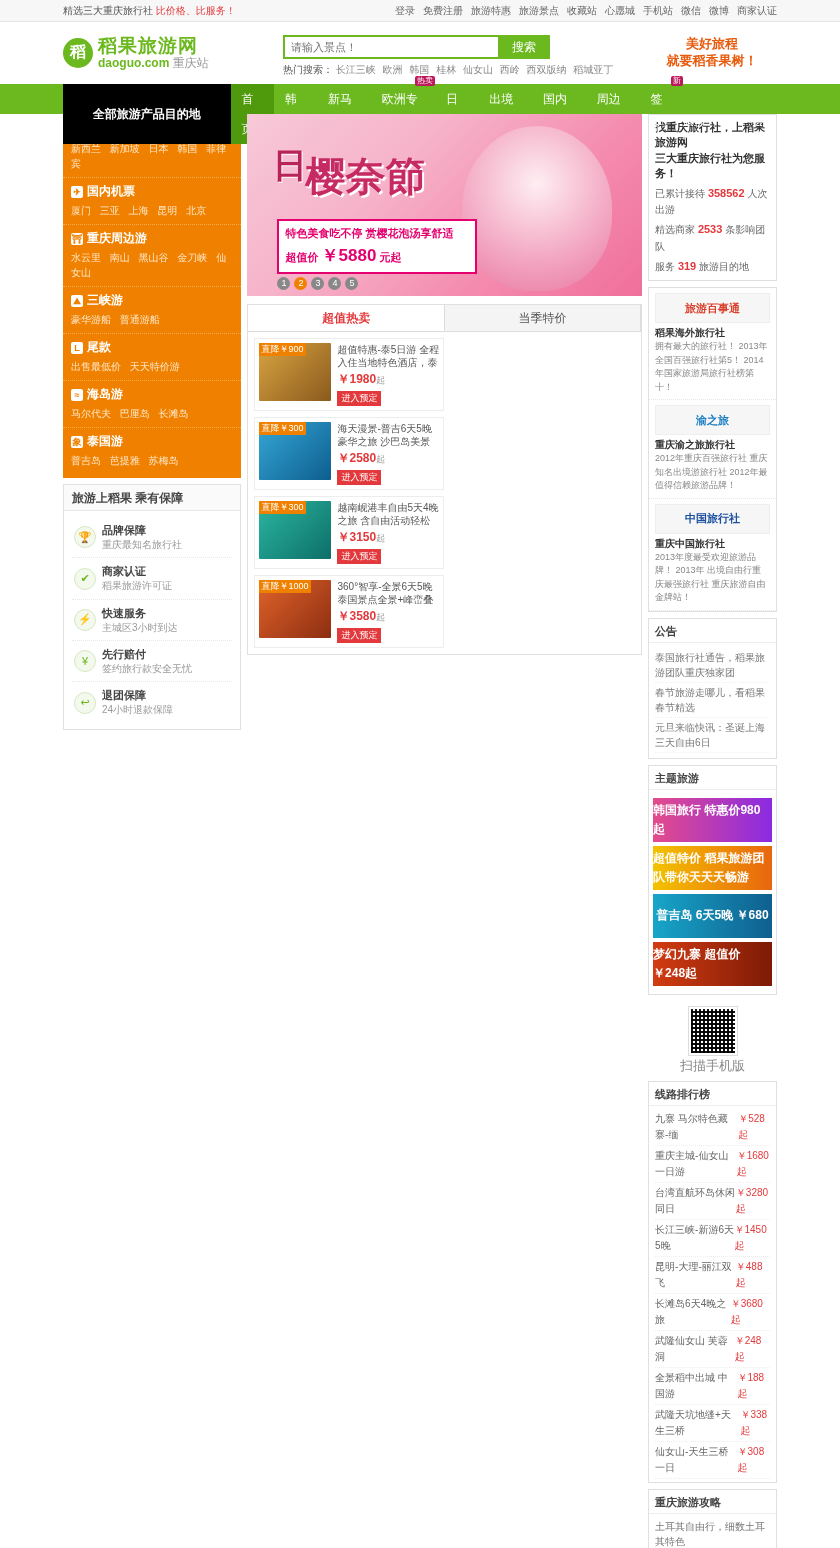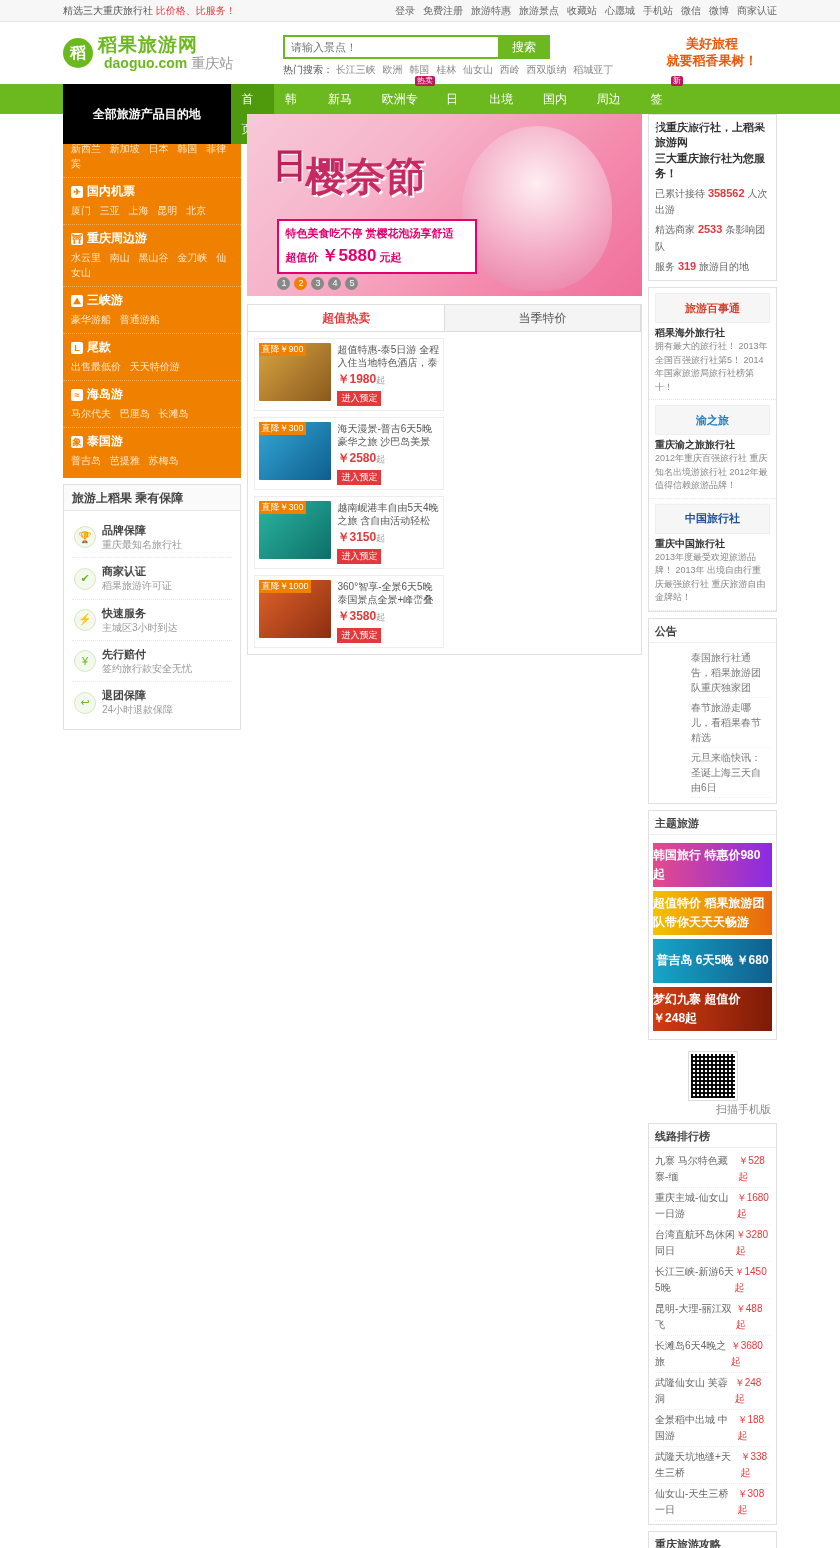--- a/index.html
+++ b/index.html
@@ -20,21 +20,21 @@
   .topbar-left .hl { color: #e4393c; }
   .topbar-right { display: flex; gap: 8px; }
   .topbar-right span { color: #666; cursor: pointer; }
 
   
   .header { height: 62px; display: flex; align-items: center; }
   .logo { display: flex; align-items: center; gap: 5px; width: 180px; }
   .logo-circle { width: 30px; height: 30px; border-radius: 50%; background: #6cb91f; display: flex; align-items: center; justify-content: center; color: #fff; font-size: 16px; font-weight: bold; }
   .logo-text { line-height: 1.1; }
   .logo-text .cn { font-size: 19px; font-weight: bold; color: #6cb91f; letter-spacing: 1px; }
-  .logo-text .en { font-size: 14px; color: #999; margin-left: 6px; }
+  .logo-text .en { font-size: 12px; color: #999; }
   .logo-text .en b { color: #6cb91f; }
   .search-area { flex: 1; padding-left: 40px; padding-top: 6px; }
   .search-row { display: flex; }
   .search-input { width: 215px; height: 24px; border: 2px solid #6cb91f; border-right: none; padding: 0 6px; font-size: 11px; color: #999; line-height: 20px; }
   .search-btn { width: 52px; height: 24px; background: #6cb91f; color: #fff; border: none; font-size: 12px; cursor: pointer; }
   .hot-words { margin-top: 4px; font-size: 10px; color: #888; }
   .hot-words b { color: #555; font-weight: normal; }
   .hot-words a { color: #888; margin-right: 4px; text-decoration: none; }
   .slogan { width: 130px; text-align: center; color: #e85a0c; font-size: 13px; font-weight: bold; line-height: 1.3; }
 
@@ -108,22 +108,22 @@
   .intro-title { color: #333; font-size: 11px; font-weight: bold; line-height: 1.4; }
   .stat { color: #666; font-size: 10px; margin-top: 3px; }
   .stat b { color: #e4393c; font-size: 11px; }
   .agency { padding: 5px 6px; border-bottom: 1px dotted #e6e6e6; }
   .agency-logo { height: 30px; background: #f6f6f6; border: 1px solid #eee; display: flex; align-items: center; justify-content: center; color: #d04f20; font-size: 11px; font-weight: bold;}
   .agency-name { font-size: 10px; color: #333; margin-top: 3px; font-weight: bold;}
   .agency-desc { font-size: 9px; color: #888; line-height: 1.5; }
   .ad { height: 44px; margin: 4px 0; display: flex; align-items: center; justify-content: center; color: #fff; font-size: 12px; font-weight: bold; }
   .rank-item { display: flex; justify-content: space-between; font-size: 10px; padding: 2px 0; border-bottom: 1px dotted #eee; color: #666; }
   .rank-item .p { color: #e4393c; }
-  .note-item { font-size: 10px; color: #777; padding: 2px 0; line-height: 1.5; border-bottom: 1px dotted #f0f0f0; margin-left: 36px;}
-  .qr-wrap { padding: 6px; text-align: right; font-size: 11px; color: #888; position: relative;}
+  .note-item { font-size: 10px; color: #777; padding: 2px 0; line-height: 1.5; border-bottom: 1px dotted #f0f0f0;}
+  .qr-wrap { padding: 6px; text-align: center; font-size: 13px; color: #888; position: relative;}
   .qr-box { width: 48px; height: 48px; margin: 0 auto 2px; background:
      repeating-linear-gradient(0deg,#111 0 2px,#fff 2px 4px),
      repeating-linear-gradient(90deg,#111 0 2px,#fff 2px 4px);
      background-blend-mode: multiply; border: 2px solid #fff; outline: 1px solid #ddd;}
 </style>
 </head>
 <body>
 
 <div class="wrap">
 

